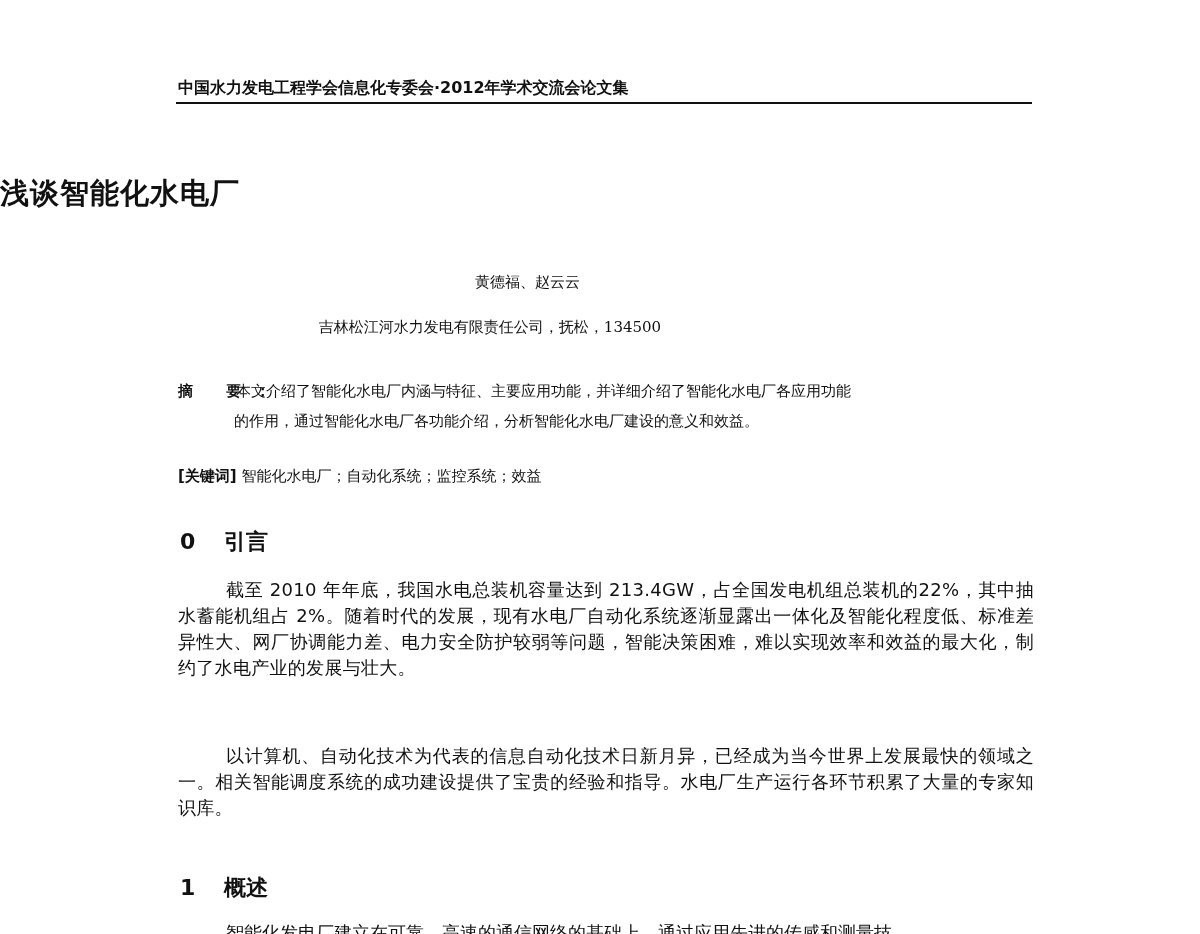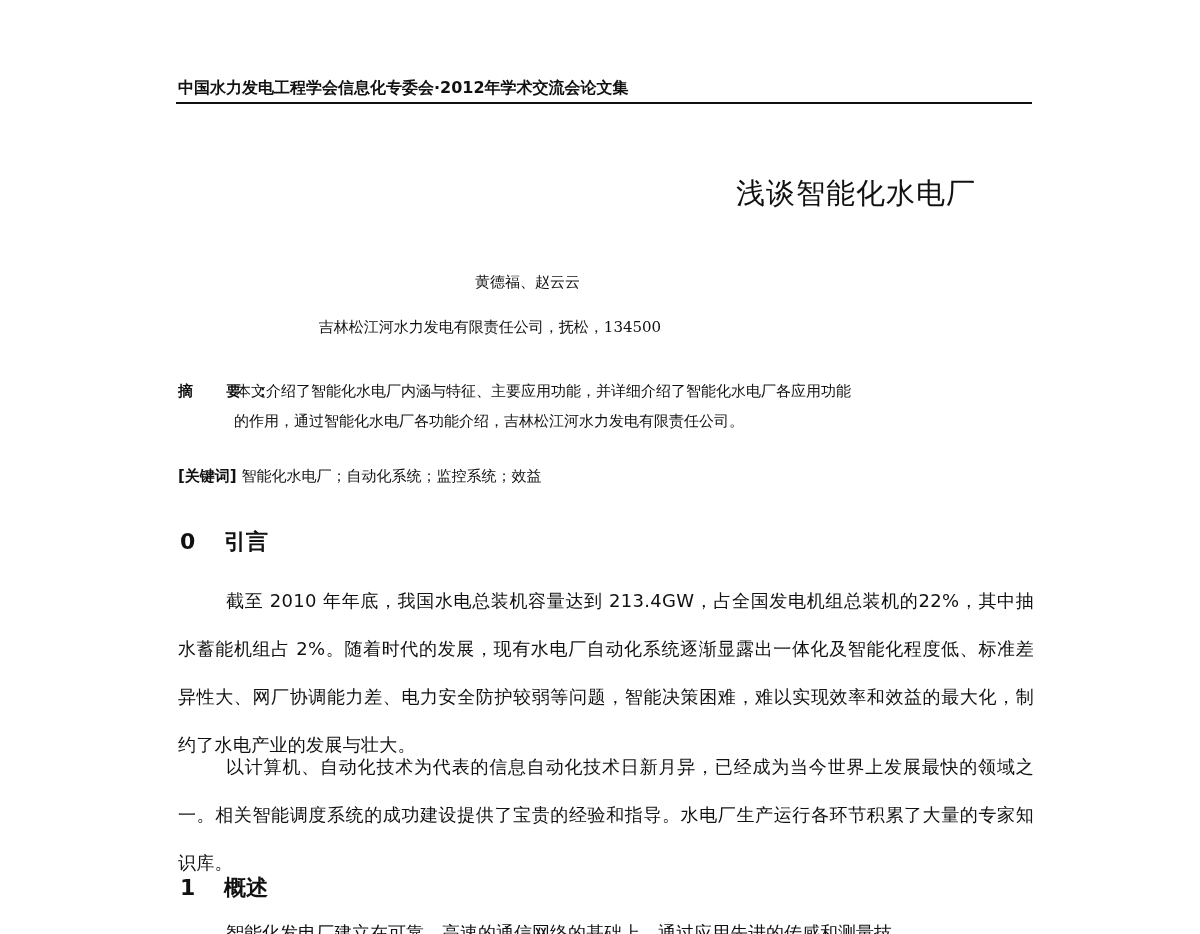--- a/index.html
+++ b/index.html
@@ -37,23 +37,23 @@
       top: 102px;
       width: 856px;
       height: 2px;
       background: #111;
     }
     .title {
       position: absolute;
       left: 0;
       width: 976px;
       top: 174px;
-      text-align: right;
+      text-align: left;
       font-size: 29px;
-      font-weight: normal;
+      font-weight: bold;
       letter-spacing: 1px;
     }
     .authors {
       position: absolute;
       left: 0;
       width: 1055px;
       top: 273px;
       text-align: center;
       font-size: 15px;
       font-family: "DejaVu Serif", "Liberation Serif", serif;
@@ -113,21 +113,21 @@
     }
     .section-heading .num {
       display: inline-block;
       width: 44px;
     }
     .para {
       position: absolute;
       left: 178px;
       width: 856px;
       font-size: 18px;
-      line-height: 48px;
+      line-height: 26px;
       text-indent: 48px;
       text-align: justify;
       letter-spacing: 0.3px;
     }
     .clip-line {
       position: absolute;
       left: 178px;
       top: 916px;
       width: 856px;
       font-size: 18px;
@@ -147,21 +147,21 @@
 
   <div class="title">浅谈智能化水电厂</div>
 
   <div class="authors">黄德福、赵云云</div>
   <div class="affiliation">吉林松江河水力发电有限责任公司，抚松，134500</div>
 
   <div class="abstract">
     <span class="abstract-label">摘 要：</span>
     <div class="abstract-body">
       <span class="first">本文介绍了智能化水电厂内涵与特征、主要应用功能，并详细介绍了智能化水电厂各应用功能</span>
-      <span>的作用，通过智能化水电厂各功能介绍，吉林松江河水力发电有限责任公司。</span>
+      <span>的作用，通过智能化水电厂各功能介绍，分析智能化水电厂建设的意义和效益。</span>
     </div>
   </div>
 
   <div class="keywords">
     <span class="keywords-label">[关键词]</span>
     <span class="keywords-body">智能化水电厂；自动化系统；监控系统；效益</span>
   </div>
 
   <div class="section-heading" style="top:527px;">
     <span class="num">0</span><span>引言</span>

